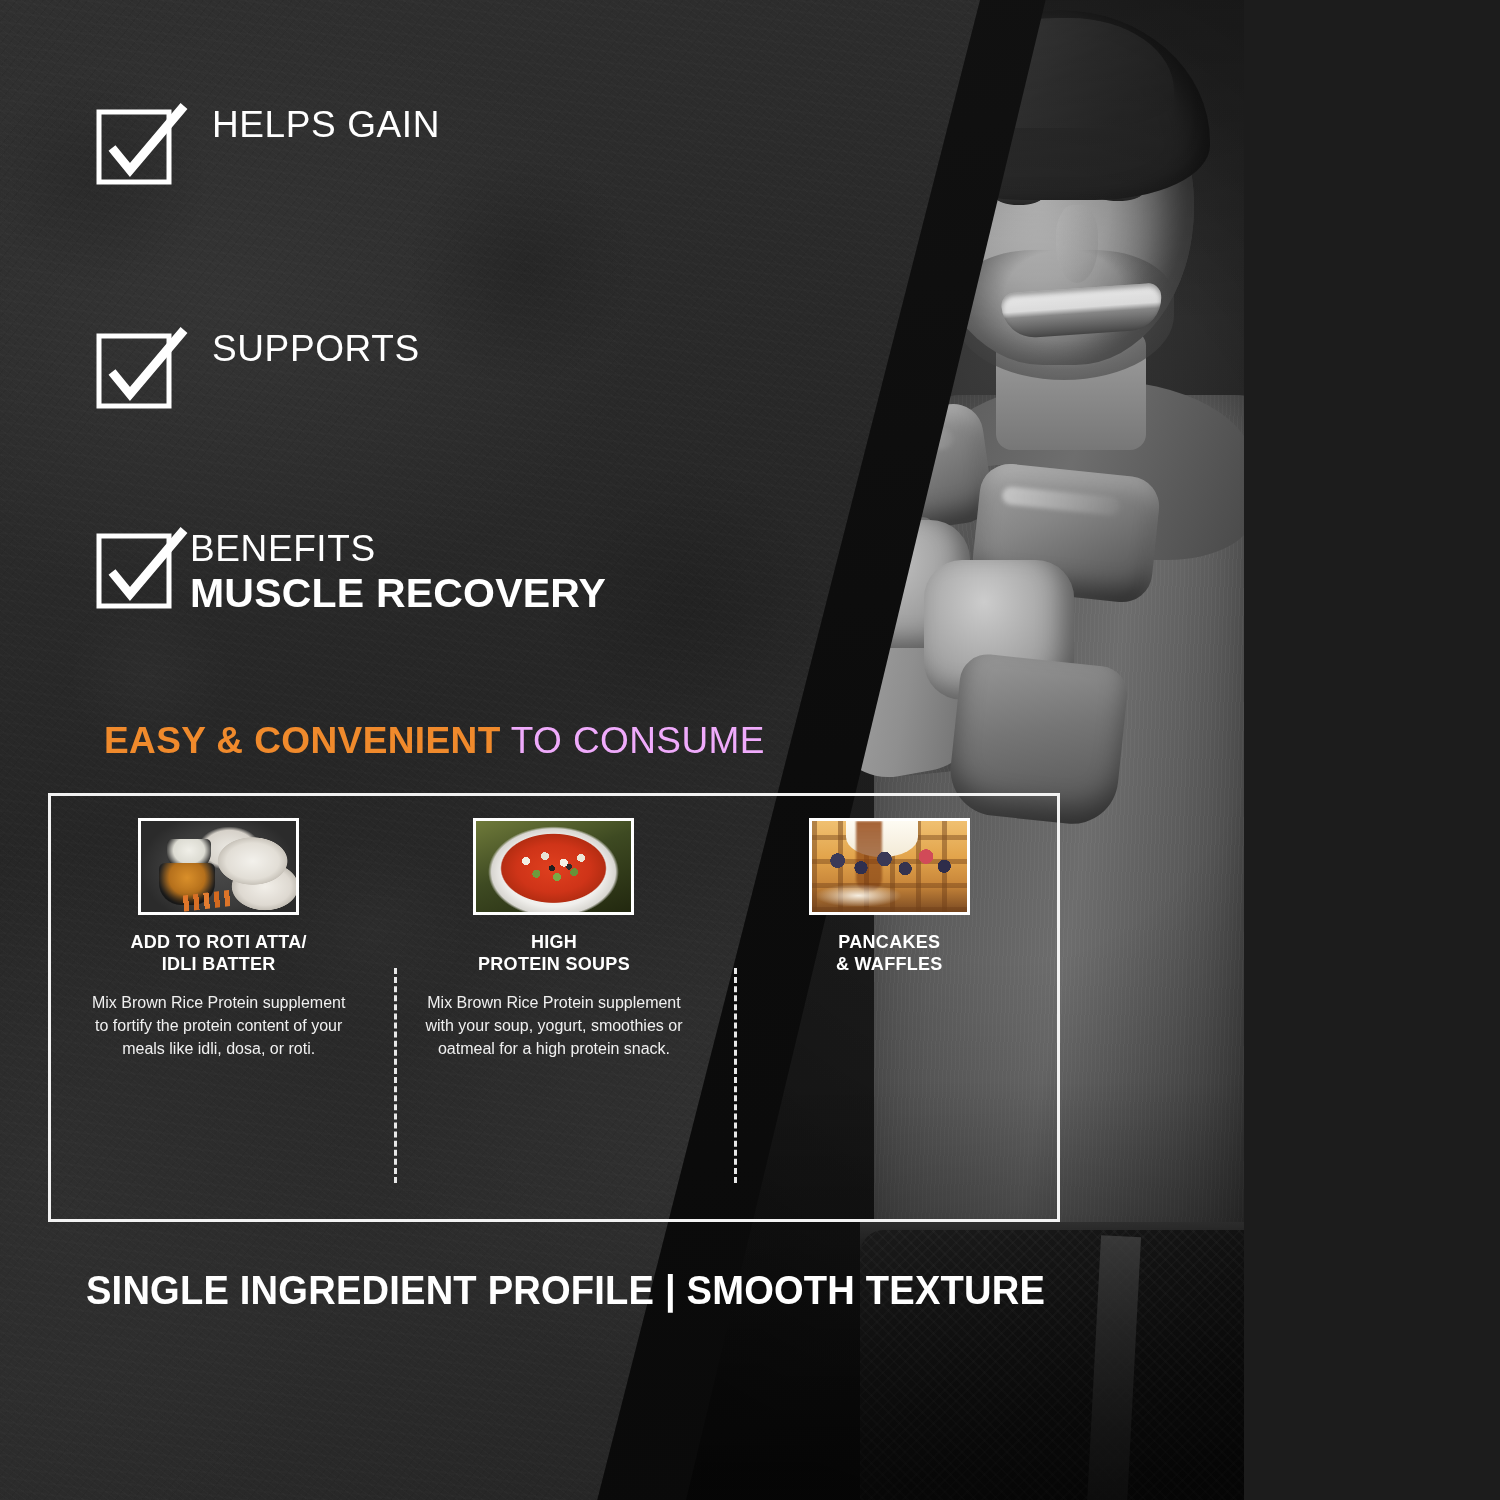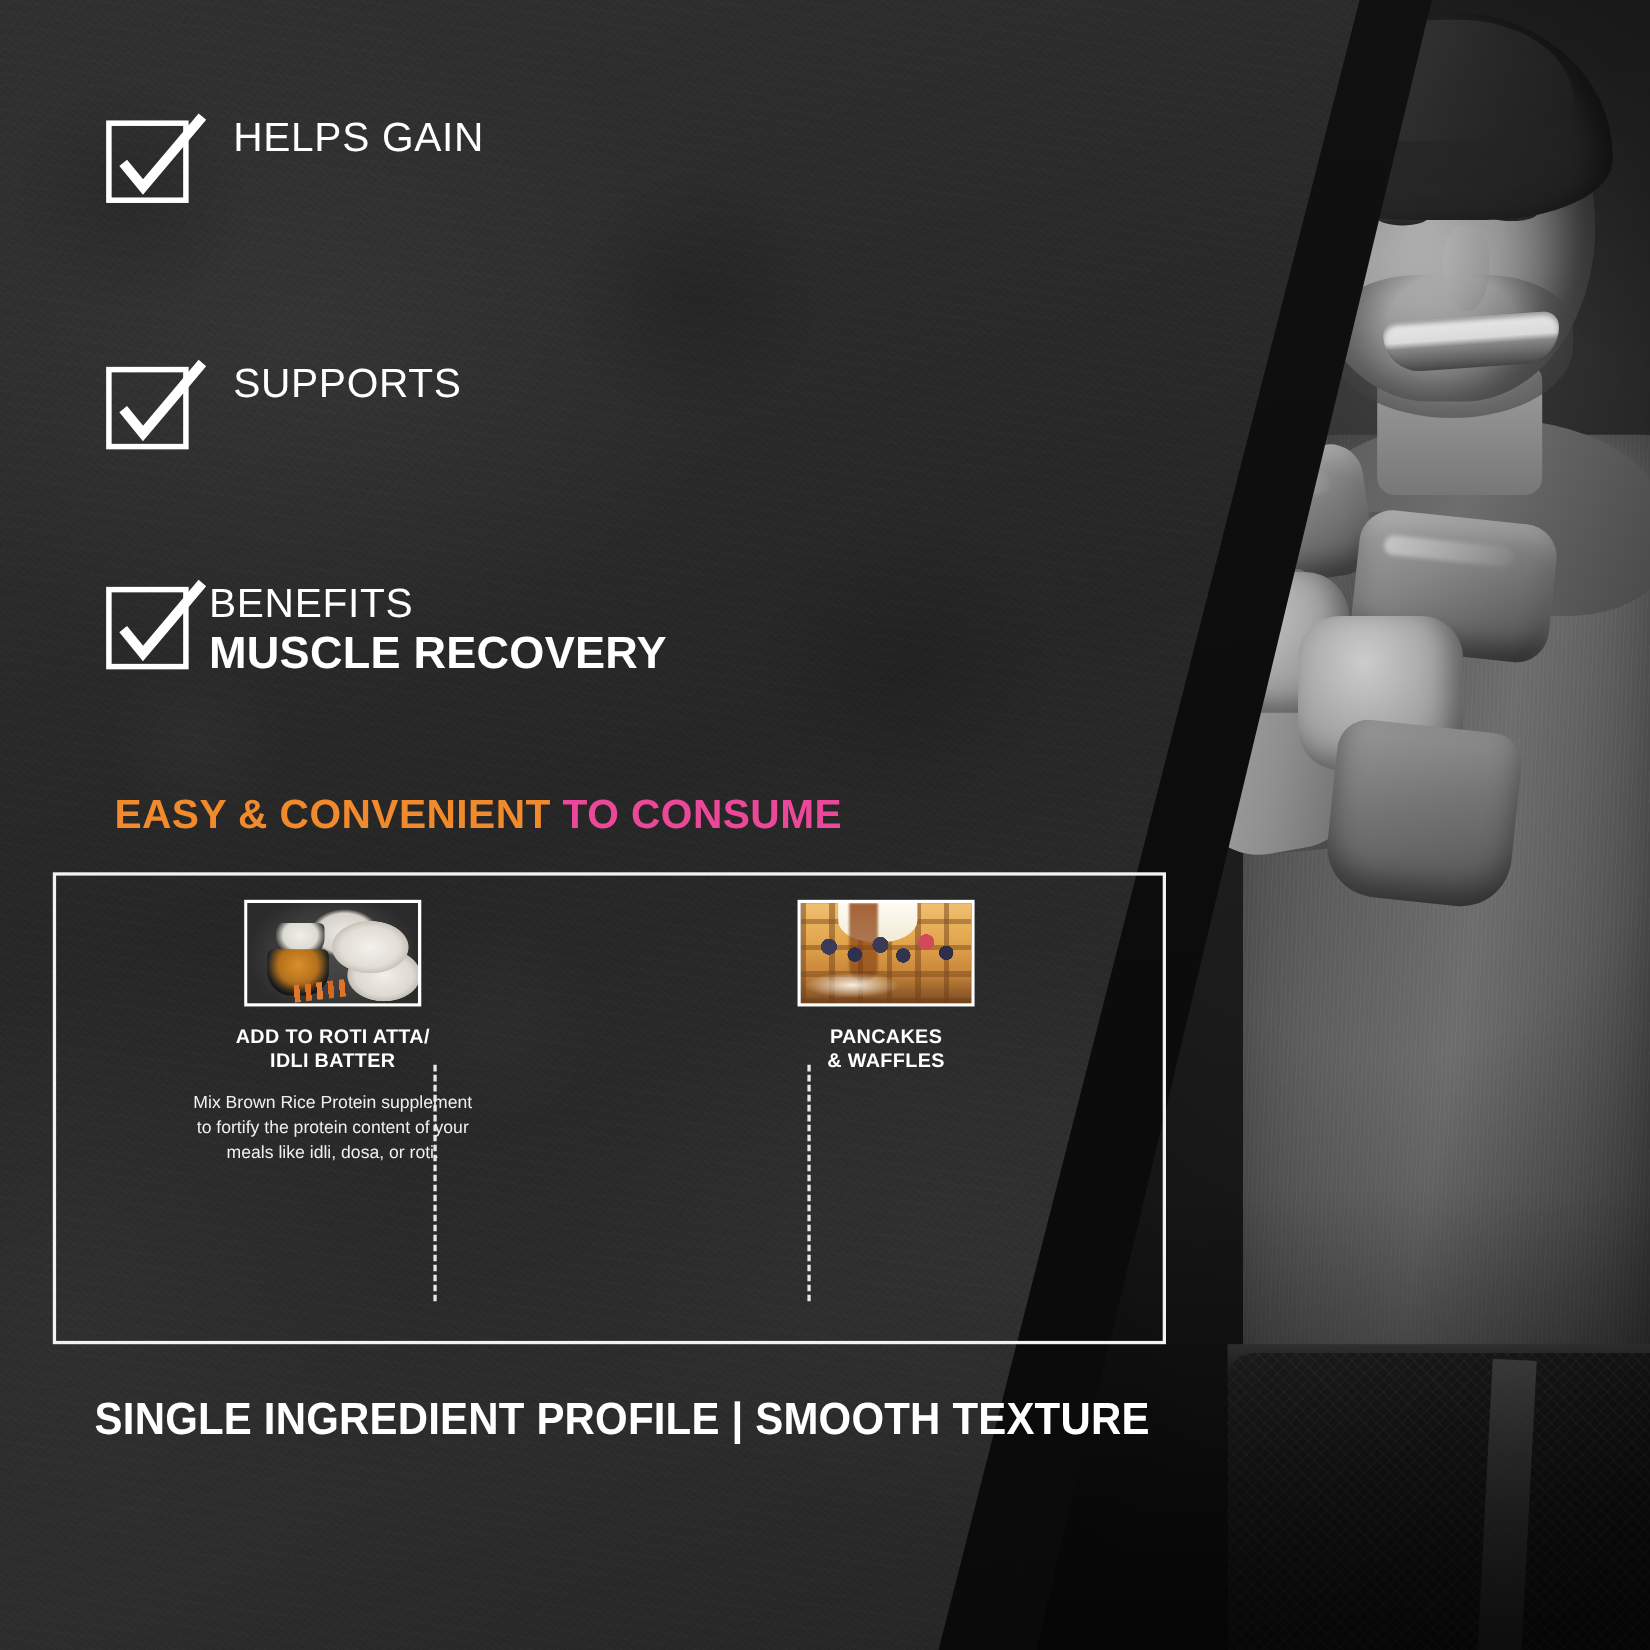--- a/index.html
+++ b/index.html
@@ -6,21 +6,21 @@
 
   html, body {
     width:1500px; height:1500px;
     background:#1c1c1c;
     font-family:"Liberation Sans", sans-serif;
     overflow:hidden;
   }
 
   #stage {
     position:relative;
-    width:1500px; height:1500px;
+    width:1244px; height:1500px;
     background:#2b2b2b;
     overflow:hidden;
   }
 
   
   .bg-base {
     position:absolute; inset:0;
     background:
       radial-gradient(ellipse 700px 500px at 18% 20%, #343434 0%, rgba(52,52,52,0) 60%),
       radial-gradient(ellipse 600px 420px at 60% 75%, #303030 0%, rgba(48,48,48,0) 62%),
@@ -259,21 +259,21 @@
     margin-top:3px;
   }
 
   
   .easy-heading {
     position:absolute; left:104px; top:722px;
     font-size:37px; line-height:1; letter-spacing:.4px;
     text-transform:uppercase; white-space:nowrap;
   }
   .easy-strong { color:#F08A2C; font-weight:700; }
-  .easy-rest { color:#ec4899; font-weight:700; }
+  .easy-rest { color:#f0abfc; font-weight:400; }
 
   
   .usage-box {
     position:absolute; left:48px; top:793px;
     width:1012px; height:429px;
     border:3px solid #f2f2f2;
   }
   .usage-cols {
     position:absolute; inset:0;
     display:flex;
@@ -516,20 +516,30 @@
             <div class="t1-bowl-chut"></div>
             <div class="t1-bowl-sambar"></div>
             <div class="t1-carrots"></div>
           </div>
         </div>
         <div class="usage-title">ADD TO ROTI ATTA/
 IDLI BATTER</div>
         <div class="usage-body">Mix Brown Rice Protein supplement to fortify the protein content of your meals like idli, dosa, or roti.</div>
       </div>
 
+      <div class="usage-col">
+        <div class="thumb">
+          <div class="thumb-inner t2">
+            <div class="t2-garnish"></div>
+          </div>
+        </div>
+        <div class="usage-title">HIGH
+PROTEIN SOUPS</div>
+        <div class="usage-body">Mix Brown Rice Protein supplement with your soup, yogurt, smoothies or oatmeal for a high protein snack.</div>
+      </div>
 
       <div class="usage-col">
         <div class="thumb">
           <div class="thumb-inner t3">
             <div class="t3-grid"></div>
             <div class="t3-cream"></div>
             <div class="t3-syrup"></div>
             <div class="t3-berries"></div>
             <div class="t3-bottom-cream"></div>
           </div>

